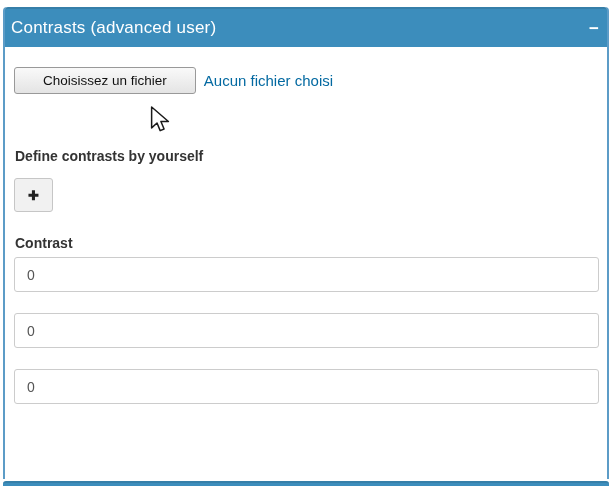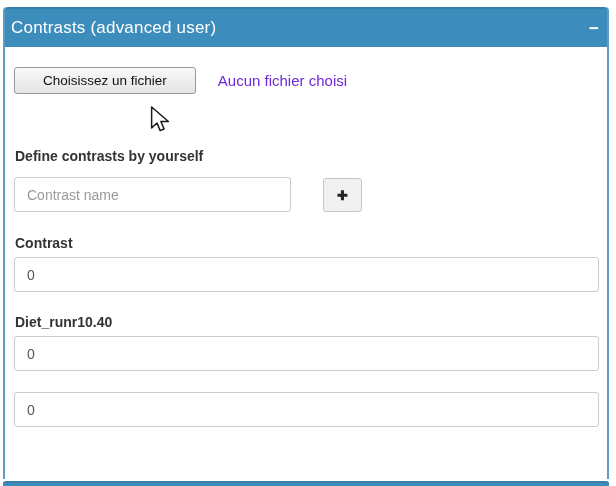--- a/index.html
+++ b/index.html
@@ -39,21 +39,21 @@
   .label-mb9  { margin-bottom:12px; }
 
   
   .file-row { display:flex; align-items:center; margin-bottom:53px; }
   .file-btn {
     height:27px; box-sizing:border-box; padding:3px 28px;
     font-family:"Liberation Sans",sans-serif; font-size:13.5px; color:#111;
     background:linear-gradient(#f9f9f9,#e4e4e4);
     border:1px solid #999; border-radius:3px; cursor:pointer;
   }
-  .file-status { font-size:15px; color:#6d28d9; margin-left:22px; }
+  .file-status { font-size:15px; color:#0369a1; margin-left:8px; }
 
   
   .define-row { display:flex; align-items:flex-start; margin-bottom:22px; }
   .text-input {
     box-sizing:border-box; height:35px; padding:6px 12px;
     border:1px solid #ccc; border-radius:3px;
     font-family:"Liberation Sans",sans-serif; font-size:14px; color:#555;
     background:#fff;
   }
   .text-input::placeholder { color:#999; opacity:1; }
@@ -96,30 +96,28 @@
 
 
       <div class="file-row">
         <button class="file-btn">Choisissez un fichier</button>
         <span class="file-status">Aucun fichier choisi</span>
       </div>
 
       <label class="field-label label-mb9">Define contrasts by yourself</label>
 
       <div class="define-row">
-        <input type="text" class="text-input name-input" placeholder="Contrast name" style="">
         <button class="add-btn">
           <span class="plus-glyph">✚</span>
         </button>
       </div>
 
       <label class="field-label">Contrast</label>
       <input type="text" class="text-input full-input" value="0" style="">
 
-      <label class="field-label">Diet_runr10.40</label>
       <input type="text" class="text-input full-input" value="0" style="">
 
       <input type="text" class="text-input full-input" value="0" style="">
 
     </div>
   </div>
 
   <div class="next-panel-strip"></div>
 
   <svg class="cursor" width="22" height="27" viewBox="0 0 14.5 18">

